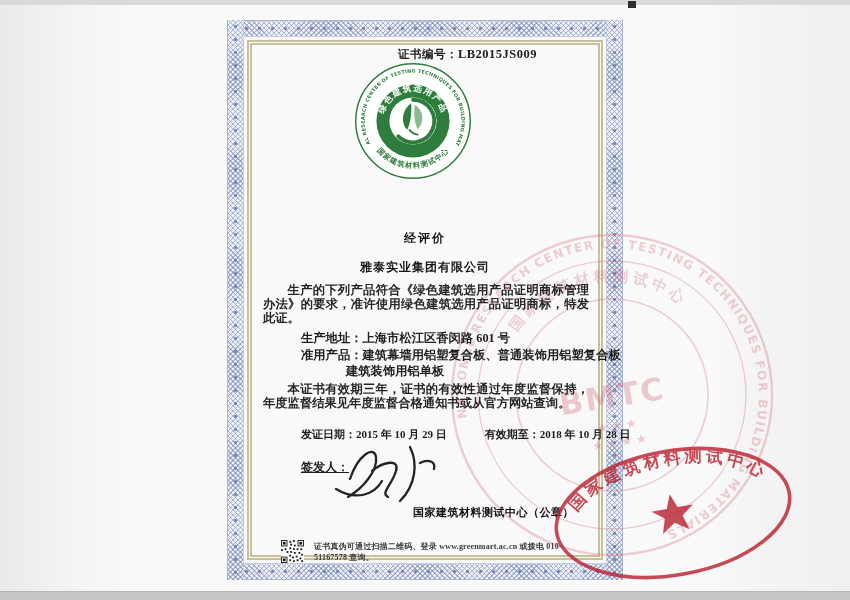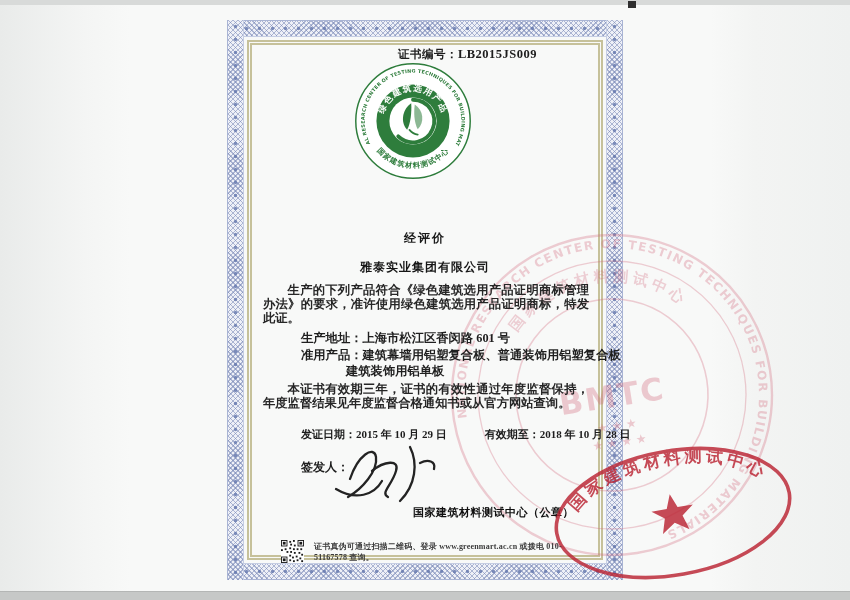--- a/index.html
+++ b/index.html
@@ -44,21 +44,21 @@
   .para{position:absolute;left:263px;width:326px;font-size:12.3px;line-height:14px;
     color:#262626;font-weight:600;text-indent:2em;text-align:justify;}
   .para1{top:283px;}
   .para2{top:376px;margin-top:6px;}
   .field{position:absolute;left:301px;font-size:12.3px;font-weight:700;color:#1f1f1f;}
   .f-address{top:330px;}
   .f-products{top:347px;}
   .f-products2{top:363px;padding-left:45px;}
   .dates{position:absolute;left:301px;top:427px;font-size:11px;font-weight:700;color:#1d1d1d;}
   .dates .gap{display:inline-block;width:38px;}
-  .signer{position:absolute;left:301px;top:459px;font-size:12px;font-weight:700;color:#1d1d1d;}
+  .signer{position:absolute;left:301px;top:459px;font-size:12px;font-weight:700;color:#1d1d1d;text-decoration:underline;}
   .signature{position:absolute;left:322px;top:437px;width:150px;height:70px;}
   .authority{position:absolute;left:413px;top:505px;font-size:11px;font-weight:800;color:#101010;letter-spacing:.5px;}
   .footer-row{position:absolute;left:281px;top:536px;width:310px;display:flex;align-items:flex-end;}
   .qr{width:23px;height:23px;flex:0 0 auto;}
   .footer-note{margin:5px 0 0 10px;font-size:8px;color:#3a3a3a;font-weight:600;letter-spacing:.2px;}
 
   
   .watermark{position:absolute;left:442px;top:225px;width:340px;height:340px;transform:rotate(-9deg);opacity:.9;pointer-events:none;}
   .seal{position:absolute;left:547px;top:438px;width:252px;height:150px;transform:rotate(-10deg);opacity:.82;pointer-events:none;}
 </style>

